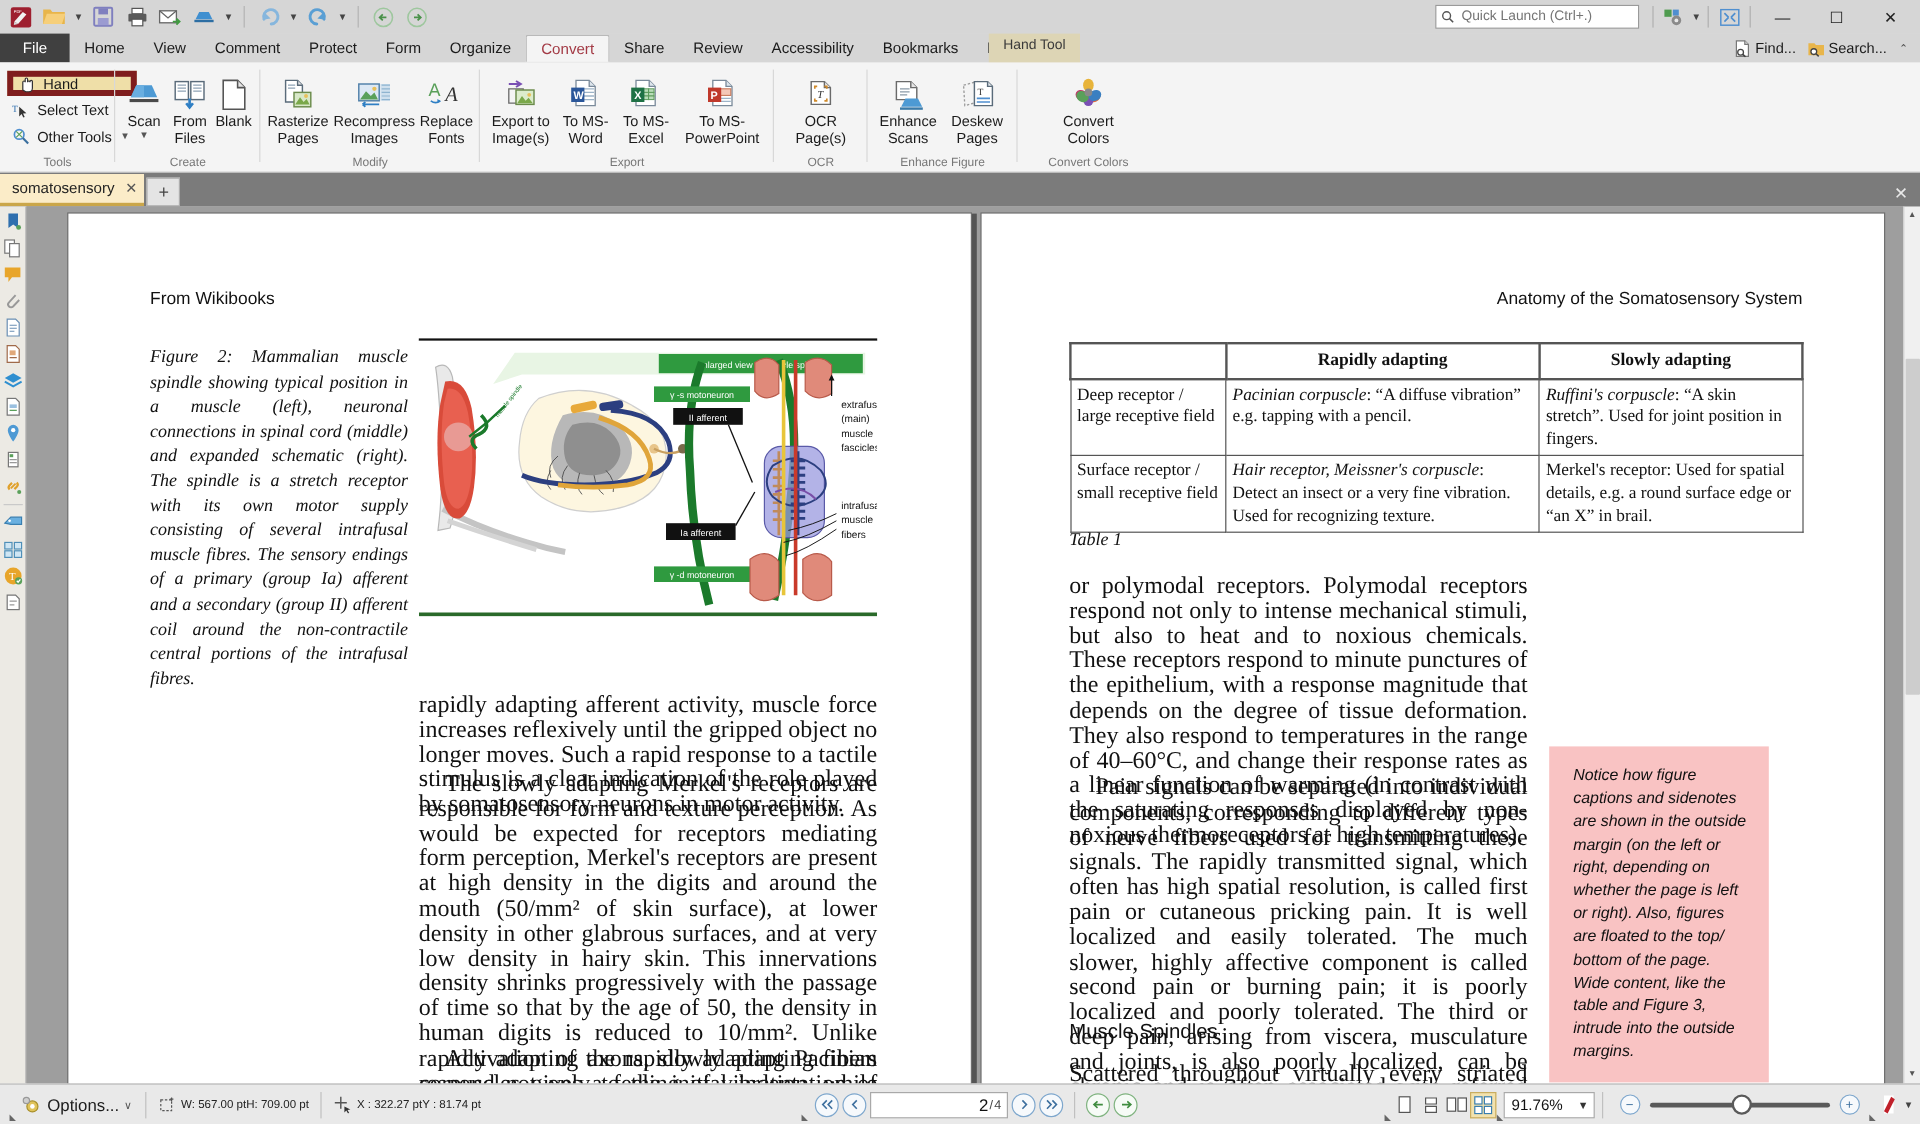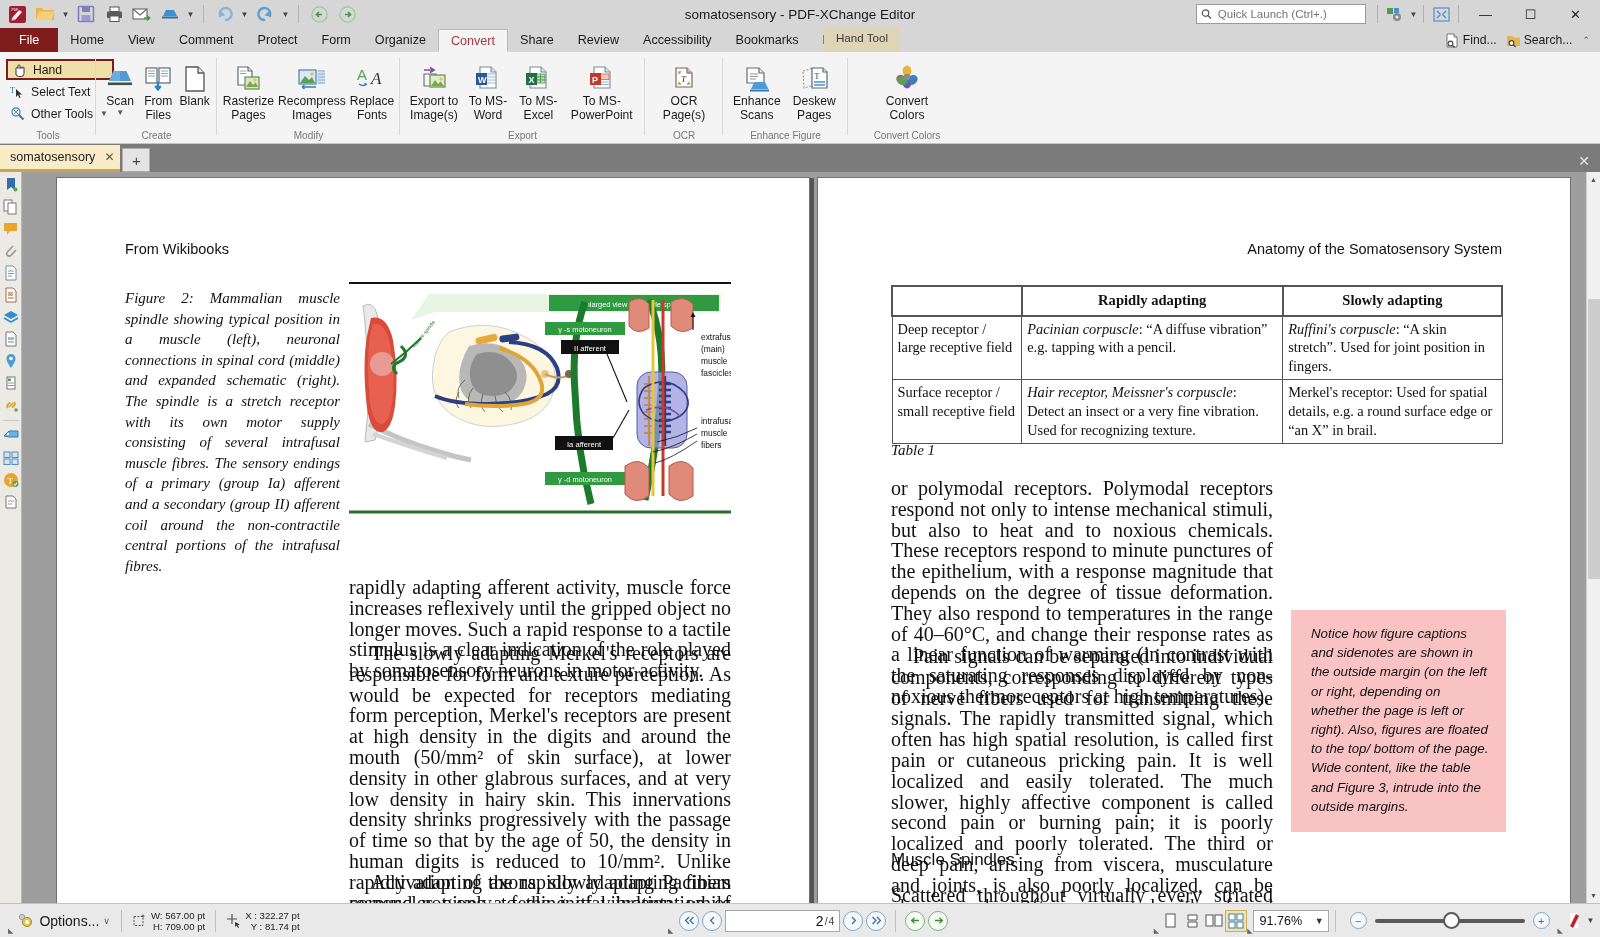--- a/index.html
+++ b/index.html
@@ -43,21 +43,21 @@
   .win-btn { width: 45px; height: 28px; display: flex; align-items: center; justify-content: center;
     font-size: 13px; color: #222; }
   .vline { width: 1px; height: 18px; background: #b0b0b0; margin: 0 4px; }
 
   
   .menubar {
     height: 24px; background: #d6d6d6; display: flex; align-items: stretch;
     position: relative; flex: 0 0 24px; font-size: 12.6px;
   }
   .menu-file {
-    background: #7f1d1d; color: #fff; padding: 0 19px; display: flex; align-items: center;
+    background: #404040; color: #fff; padding: 0 19px; display: flex; align-items: center;
     font-size: 12.6px;
   }
   .menu-item { padding: 0 12px; display: flex; align-items: center; color: #1b1b1b; }
   .menu-item.active {
     background: #f4f4f4; color: #a33a45; border: 1px solid #b9b9b9; border-bottom: 1px solid #f4f4f4;
     border-radius: 2px 2px 0 0; margin-top: 1px;
   }
   .ctx-tab {
     position: absolute; left: 824px; top: 0; width: 76px; height: 52px;
     background: #ddd5b5; display: flex; flex-direction: column; align-items: center;
@@ -83,21 +83,21 @@
     content: ""; position: absolute; right: 0; top: 6px; bottom: 8px; width: 1px; background: #d8d8d8;
   }
   .rgroup.nosep::after { display: none; }
 
   
   .tools-col { display: flex; flex-direction: column; gap: 1px; padding-top: 3px; }
   .tool-row {
     display: flex; align-items: center; gap: 5px; padding: 1px 6px 1px 3px; height: 21px;
     font-size: 12.2px; color: #1b1b1b; white-space: nowrap;
   }
-  .tool-row.sel { background: #efdfa8; border: 2px solid #7f1d1d; }
+  .tool-row.sel { background: #efdfa8; border: 5px solid #7f1d1d; }
   .tool-row .ti { width: 17px; height: 17px; display: flex; align-items: center; justify-content: center; flex: 0 0 17px; }
   .tool-caret { font-size: 8px; color: #555; margin-left: 2px; }
 
   .bigbtn {
     width: 66px; display: flex; flex-direction: column; align-items: center;
     padding: 3px 1px 0; cursor: default;
   }
   .bigbtn .bi { height: 34px; display: flex; align-items: flex-end; justify-content: center; }
   .bigbtn .bl {
     font-size: 12.1px; color: #1b1b1b; text-align: center; line-height: 13.5px; margin-top: 2px;
@@ -191,21 +191,21 @@
 
   
   .statusbar {
     flex: 0 0 34px; background: #e9e9e9; border-top: 1px solid #c2c2c2;
     display: flex; align-items: center; font-size: 12.4px; color: #1b1b1b; position: relative;
   }
   .sb-group { display: flex; align-items: center; height: 100%; }
   .sb-sep { width: 1px; height: 22px; background: #c0c0c0; margin: 0 6px; }
   .sb-btn { display: flex; align-items: center; gap: 4px; padding: 0 5px; height: 24px; }
   .sb-metric { display: flex; align-items: center; gap: 4px; padding: 0 4px; }
-  .sb-metric .mvals { display: flex; flex-direction: column; font-size: 9.6px; line-height: 11px; color: #222; text-align: right; }
+  .sb-metric .mvals { display: flex; flex-direction: row; font-size: 9.6px; line-height: 11px; color: #222; }
   .pg-nav { display: flex; align-items: center; gap: 3px; }
   .circ-btn {
     width: 20px; height: 20px; border-radius: 50%; border: 1px solid #7ea7cd; color: #3d6f9e;
     display: flex; align-items: center; justify-content: center; font-size: 9px; background: #f6f9fc;
   }
   .circ-btn.green { border-color: #7fb37f; color: #3f8c3f; background: #f6fbf6; }
   .pg-input {
     width: 115px; height: 22px; background: #fff; border: 1px solid #a9a9a9;
     display: flex; align-items: center; justify-content: flex-end; padding-right: 5px; gap: 1px;
   }
@@ -302,21 +302,20 @@
         </svg>
       </div>
       <div class="qat-btn">
         <svg width="19" height="19" viewBox="0 0 19 19">
           <circle cx="9.5" cy="9.5" r="7.6" fill="none" stroke="#9ec79e" stroke-width="1.3"></circle>
           <path d="M7 9.5 H12 M10 7 L12.6 9.5 L10 12" fill="none" stroke="#4a914a" stroke-width="1.5"></path>
         </svg>
       </div>
     </div>
 
-    <div class="app-title">somatosensory - PDF-XChange Editor</div>
 
     <div class="title-right">
       <div class="quicklaunch">
         <svg width="12" height="12" viewBox="0 0 12 12">
           <circle cx="5" cy="5" r="3.6" fill="none" stroke="#555" stroke-width="1.3"></circle>
           <path d="M7.8 7.8 L11 11" stroke="#555" stroke-width="1.5"></path>
         </svg>
         <input readonly="" placeholder="Quick Launch (Ctrl+.)" style="">
       </div>
       <div class="vline"></div>
@@ -899,21 +898,21 @@
 
             <div class="cap-serif" style="position:absolute;left:73px;top:262px;">Table 1</div>
 
             <div class="body-serif" style="position:absolute;left:73px;top:300px;width:382px;">or polymodal receptors. Polymodal receptors respond not only to intense mechanical stimuli, but also to heat and to noxious chemicals. These receptors respond to minute punctures of the epithelium, with a response magnitude that depends on the degree of tissue deformation. They also respond to temperatures in the range of 40–60°C, and change their response rates as a linear function of warming (in contrast with the saturating responses displayed by non-noxious thermoreceptors at high temperatures).</div>
             <div class="body-serif indent" style="position:absolute;left:73px;top:468px;width:382px;">Pain signals can be separated into individual components, corresponding to different types of nerve fibers used for transmitting these signals. The rapidly transmitted signal, which often has high spatial resolution, is called first pain or cutaneous pricking pain. It is well localized and easily tolerated. The much slower, highly affective component is called second pain or burning pain; it is poorly localized and poorly tolerated. The third or deep pain, arising from viscera, musculature and joints, is also poorly localized, can be chronic and is often associated with referred pain.</div>
 
             <div class="hdr-sans" style="position:absolute;left:73px;top:672px;font-size:17px;">Muscle Spindles</div>
 
             <div class="body-serif" style="position:absolute;left:73px;top:707px;width:382px;">Scattered throughout virtually every striated muscle in the</div>
 
-            <div class="sidenote" style="left:473px;top:432px;width:215px;">Notice how figure captions and sidenotes are shown in the outside margin (on the left or right, depending on whether the page is left or right). Also, figures are floated to the top/ bottom of the page. Wide content, like the table and Figure 3, intrude into the outside margins.</div>
+            <div class="sidenote" style="left:473px;top:444px;width:183px;">Notice how figure captions and sidenotes are shown in the outside margin (on the left or right, depending on whether the page is left or right). Also, figures are floated to the top/ bottom of the page. Wide content, like the table and Figure 3, intrude into the outside margins.</div>
           </div>
         </div>
       </div>
 
       <div class="vscroll">
         <div class="vs-arrow">▲</div>
         <div class="vs-track">
           <div class="vs-thumb" style="top:112px;height:280px;"></div>
         </div>
         <div class="vs-arrow">▼</div>

